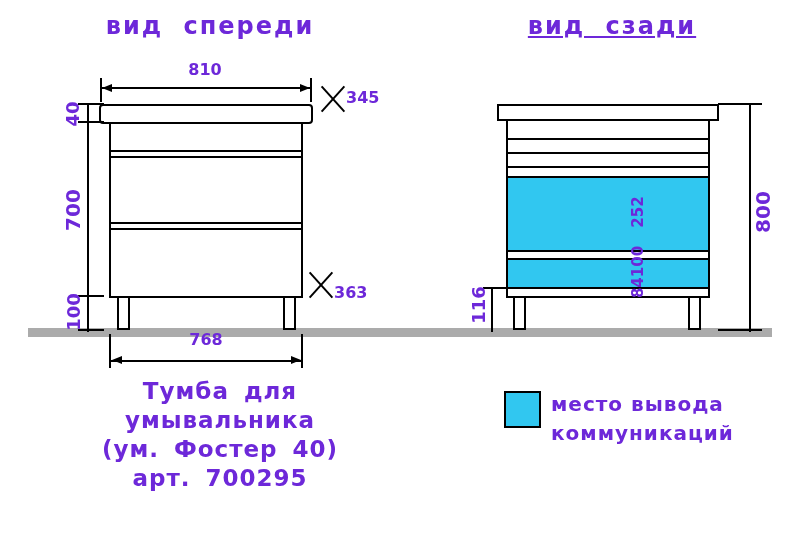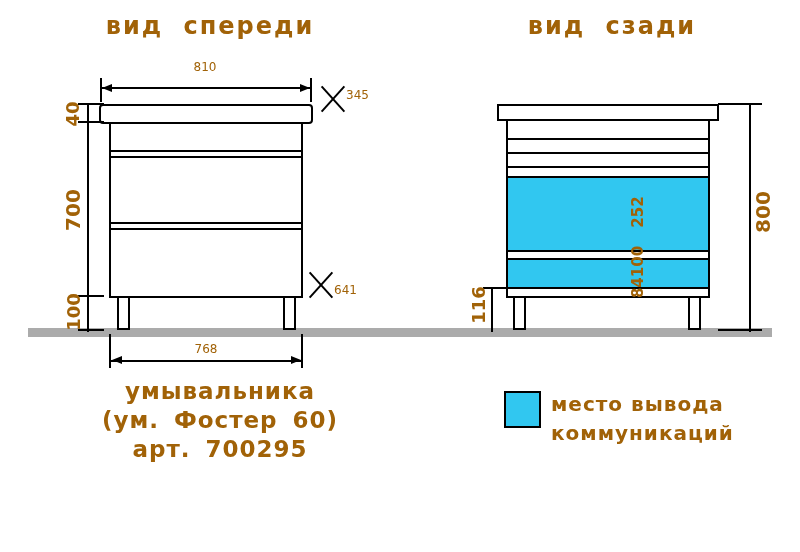--- a/index.html
+++ b/index.html
@@ -1,44 +1,44 @@
 <!DOCTYPE html>
 <html><head>
 <meta charset="utf-8">
 <style>
   html,body{margin:0;padding:0;background:#fff;}
   .stage{position:relative;width:800px;height:552px;background:#fff;overflow:hidden;
-         font-family:"DejaVu Sans",sans-serif;color:#a16207;}
+         font-family:"DejaVu Sans",sans-serif;color:#6d28d9;}
   .abs{position:absolute;box-sizing:border-box;}
   .lh{position:absolute;height:2px;background:#000;}
   .lv{position:absolute;width:2px;background:#000;}
   .box{position:absolute;border:2px solid #000;background:#fff;box-sizing:border-box;}
   .title{position:absolute;font-size:24px;font-weight:bold;letter-spacing:2px;word-spacing:10px;text-align:center;}
-  .dim{position:absolute;font-size:12px;font-weight:normal;text-align:center;}
+  .dim{position:absolute;font-size:16px;font-weight:bold;text-align:center;}
   .rdim{position:absolute;display:flex;align-items:center;justify-content:center;
         transform:rotate(-90deg);font-weight:bold;white-space:nowrap;}
   .arr{position:absolute;width:0;height:0;border-top:4px solid transparent;border-bottom:4px solid transparent;}
   .arr-l{border-right:10px solid #000;}
   .arr-r{border-left:10px solid #000;}
   .cross{position:absolute;width:30px;height:30px;}
   .cross .s{position:absolute;left:-2px;top:14px;width:34px;height:2px;background:#000;}
   .cross .s1{transform:rotate(48deg);}
   .cross .s2{transform:rotate(-48deg);}
   .caption{position:absolute;text-align:center;font-size:23px;font-weight:bold;line-height:29px;
            letter-spacing:1px;word-spacing:6px;}
   .legend-text{position:absolute;font-size:20px;font-weight:bold;line-height:29px;letter-spacing:1px;}
   .cutout{position:absolute;border-top:2px solid #000;border-bottom:2px solid #000;box-sizing:border-box;}
 </style>
 </head>
 <body>
 
 <div class="stage">
 
   <div class="title" style="left:90px;top:12px;width:240px;">вид спереди</div>
-  <div class="title" style="left:492px;top:12px;width:240px;">вид сзади</div>
+  <div class="title" style="left:492px;top:12px;width:240px;text-decoration:underline;">вид сзади</div>
 
   <div class="abs" style="left: 28px; top: 328px; width: 744px; height: 9px; background: rgb(171, 171, 171);"></div>
 
   <div>
 
     <div class="box" style="left:99px;top:104px;width:214px;height:20px;border-radius:4px;"></div>
 
     <div class="box" style="left:109px;top:122px;width:194px;height:176px;"></div>
 
     <div class="lh" style="left:111px;top:150px;width:190px;"></div>
@@ -63,32 +63,32 @@
     <div class="lh" style="left:78px;top:329px;width:26px;"></div>
     <div class="rdim" style="left:50px;top:103px;width:44px;height:22px;font-size:18px;">40</div>
     <div class="rdim" style="left:42px;top:199px;width:62px;height:22px;font-size:20px;">700</div>
     <div class="rdim" style="left:45px;top:301px;width:56px;height:22px;font-size:18px;">100</div>
 
     <div class="lv" style="left:109px;top:334px;height:34px;"></div>
     <div class="lv" style="left:301px;top:334px;height:34px;"></div>
     <div class="lh" style="left:111px;top:360px;width:192px;"></div>
     <div class="arr arr-l" style="left:112px;top:356px;"></div>
     <div class="arr arr-r" style="left:291px;top:356px;"></div>
-    <div class="dim" style="left:156px;top:342px;width:100px;">768</div>
+    <div class="dim" style="left:156px;top:330px;width:100px;">768</div>
 
     <div class="cross" style="left:318px;top:84px;">
         <i class="s s1"></i>
         <i class="s s2"></i>
       </div>
     <div class="dim" style="left:346px;top:88px;width:60px;text-align:left;">345</div>
     <div class="cross" style="left:306px;top:270px;">
         <i class="s s1"></i>
         <i class="s s2"></i>
       </div>
-    <div class="dim" style="left:334px;top:283px;width:60px;text-align:left;">641</div>
+    <div class="dim" style="left:334px;top:283px;width:60px;text-align:left;">363</div>
   </div>
 
   <div>
 
     <div class="box" style="left:497px;top:104px;width:222px;height:17px;"></div>
 
     <div class="box" style="left:506px;top:119px;width:204px;height:179px;"></div>
 
     <div class="lh" style="left:508px;top:138px;width:200px;"></div>
     <div class="lh" style="left:508px;top:152px;width:200px;"></div>
@@ -118,18 +118,19 @@
 
   <div>
     <div class="abs" style="left: 504px; top: 391px; width: 37px; height: 37px; border: 2px solid rgb(0, 0, 0); background: rgb(49, 199, 240);"></div>
     <div class="legend-text" style="left:551px;top:390px;width:230px;">
       <div>место вывода</div>
       <div>коммуникаций</div>
     </div>
   </div>
 
   <div class="caption" style="left:5px;top:377px;width:430px;">
+    <div>Тумба для</div>
     <div>умывальника</div>
-    <div>(ум. Фостер 60)</div>
+    <div>(ум. Фостер 40)</div>
     <div>арт. 700295</div>
   </div>
 
 </div>
 
 </body></html>

